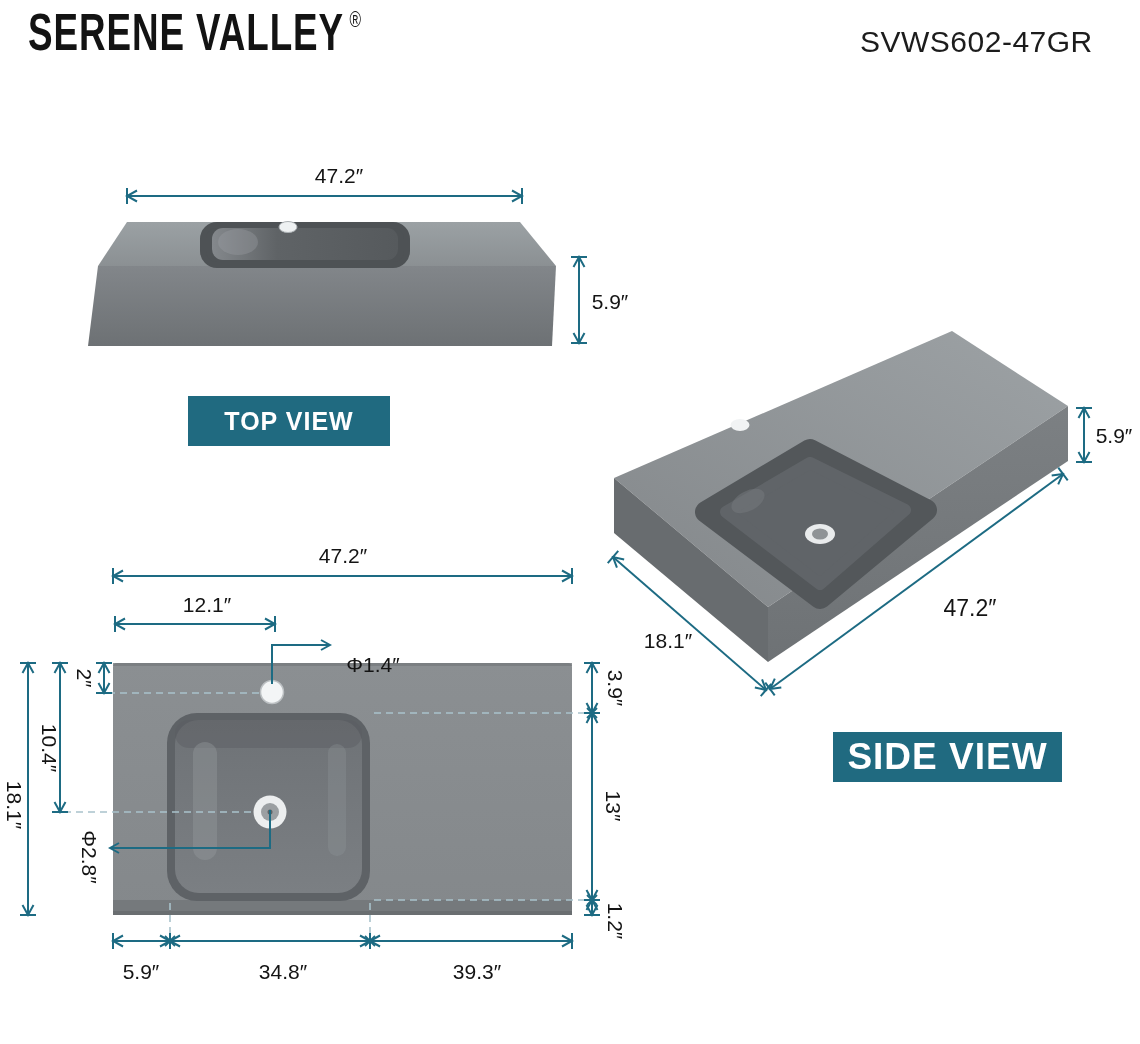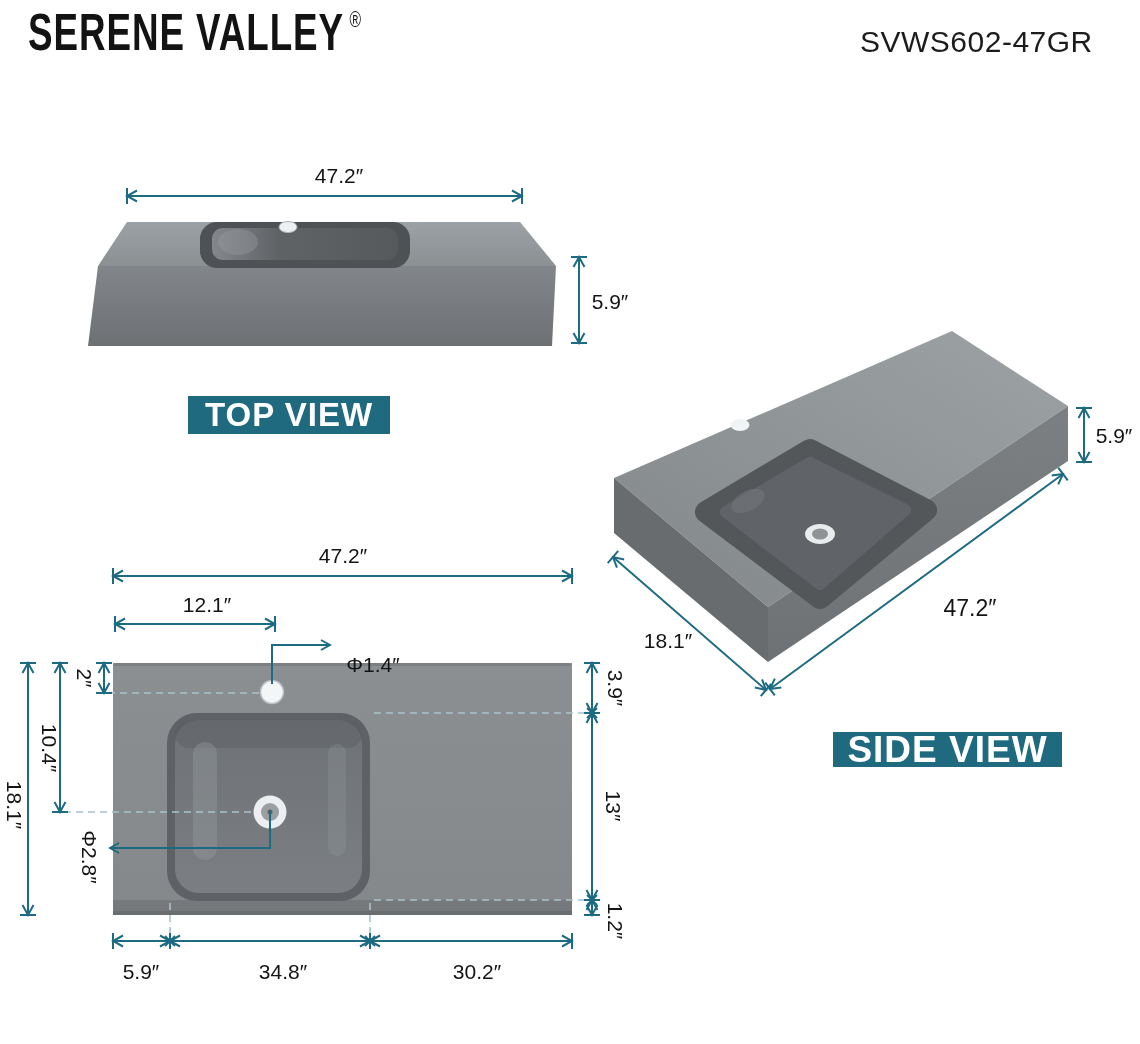--- a/index.html
+++ b/index.html
@@ -151,22 +151,22 @@
   <span class="txt" style="left:373px;top:665px">Φ1.4″</span>
   <span class="txt rot" style="left:84px;top:678px">2″</span>
   <span class="txt rot" style="left:49px;top:748px">10.4″</span>
   <span class="txt rot" style="left:14px;top:805px">18.1″</span>
   <span class="txt rot" style="left:89px;top:857px">Φ2.8″</span>
   <span class="txt rot" style="left:615px;top:688px">3.9″</span>
   <span class="txt rot" style="left:613px;top:806px">13″</span>
   <span class="txt rot" style="left:615px;top:921px">1.2″</span>
   <span class="txt" style="left:141px;top:972px">5.9″</span>
   <span class="txt" style="left:283px;top:972px">34.8″</span>
-  <span class="txt" style="left:477px;top:972px">30.2″</span>
+  <span class="txt" style="left:477px;top:972px">39.3″</span>
 
   <span class="txt" style="left:1114px;top:436px">5.9″</span>
   <span class="txt big" style="left:970px;top:608px">47.2″</span>
   <span class="txt" style="left:668px;top:641px">18.1″</span>
 
-  <div class="vlabel" style="left:188px;top:396px;width:202px;height:38px;font-size:33px">TOP VIEW</div>
-  <div class="vlabel" style="left:833px;top:732px;width:229px;height:35px;font-size:37px">SIDE VIEW</div>
+  <div class="vlabel" style="left:188px;top:396px;width:202px;height:50px;font-size:25px">TOP VIEW</div>
+  <div class="vlabel" style="left:833px;top:732px;width:229px;height:50px;font-size:37px">SIDE VIEW</div>
 
 </div>
 
 </body></html>

